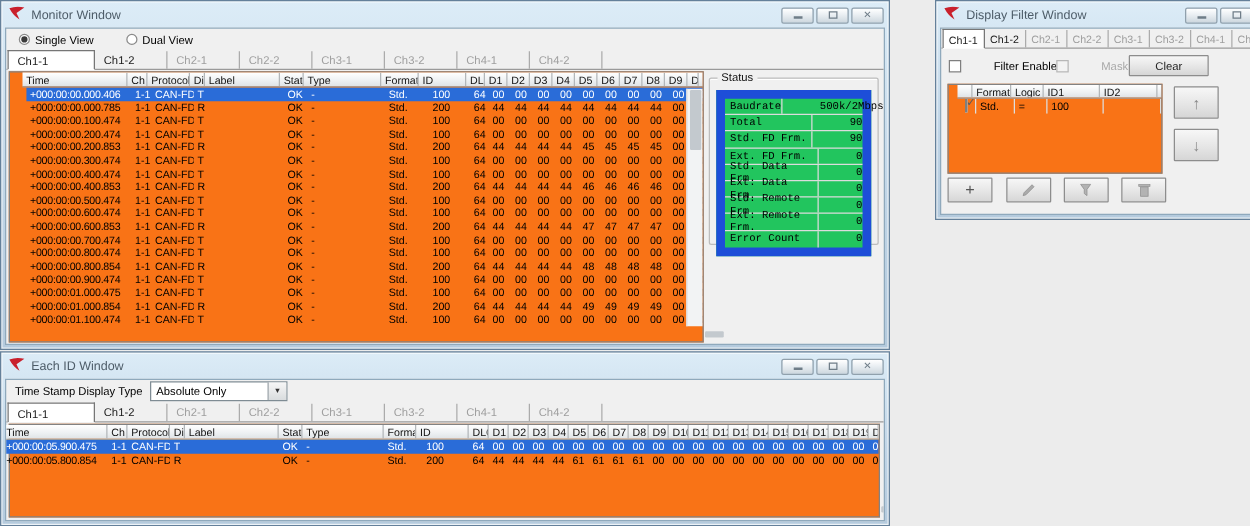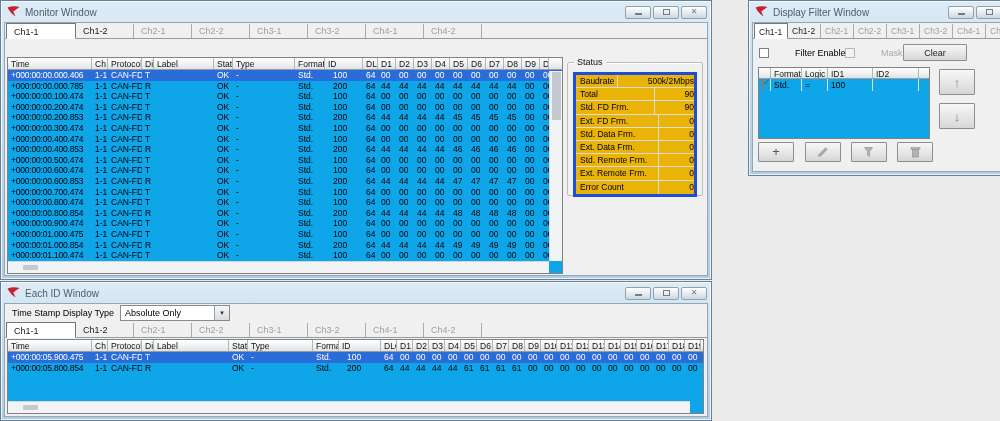--- a/index.html
+++ b/index.html
@@ -34,21 +34,21 @@
   .tabbar { height:16px; display:flex; align-items:flex-end; border-bottom:1px solid #9a9a9a; padding-left:1px; }
   .tab { min-width:58px; height:14px; padding:2px 4px 0 7px; font-size:9px; color:#1a1a1a;
     border-right:1px solid #ababab; white-space:nowrap; overflow:hidden; }
   .tab.active { min-width:70px; height:16px; margin-bottom:-1px; padding-top:3px; background:#fff;
     border:1px solid #767676; border-bottom-color:#fff; }
   .tab.disabled { color:#9e9e9e; }
   .tabbar.compact .tab { min-width:33px; padding-left:4px; font-size:8.5px; }
   .tabbar.compact .tab.active { min-width:34px; }
 
   
-  .listview { position:absolute; background:#0ea5e9; border:1px solid #828282; display:flex; flex-direction:column; }
+  .listview { position:absolute; background:#f97316; border:1px solid #828282; display:flex; flex-direction:column;align-items:flex-end; }
   .thead { display:flex; height:12px; flex:none; background:linear-gradient(#ffffff,#edf0f2 60%,#dfe3e6);
     border-bottom:1px solid #9c9c9c; overflow:hidden; }
   .th { flex:none; border-right:1px solid #b2b6b9; padding:1px 0 0 3px; font-size:8.5px; color:#111;
     white-space:nowrap; overflow:hidden; }
   .th.fill { flex:1; border-right:none; }
   .tbody { flex:1; overflow:hidden; }
   .tr { display:flex; height:10.6px; align-items:center; overflow:hidden; }
   .tr.sel { background:var(--sel,#2a6cd8); color:#fff; }
   .td { flex:none; padding-left:3px; font-size:8.5px; white-space:nowrap; overflow:hidden; height:10.6px; line-height:10.6px; }
   .td-0 { letter-spacing:-0.2px; }
@@ -56,21 +56,21 @@
   .hscroll { height:12px; flex:none; background:#f2f3f4; border-top:1px solid #d5d5d5; position:relative; margin-right:13px; }
   .hthumb { position:absolute; left:15px; top:3px; width:15px; height:5px; background:#c3c9ce; border-radius:1px; }
   .vscroll { position:absolute; top:13px; right:0; bottom:12px; width:13px; background:#f2f3f4; border-left:1px solid #dcdcdc; }
   .vthumb { position:absolute; top:1px; left:2px; width:9px; height:48px; background:#c3c9ce; border-radius:1px; }
 
   
   .main { position:absolute; top:33px; left:0; right:0; bottom:0; }
   .status-panel { position:absolute; left:562px; top:2px; right:2px; bottom:2px; }
   .groupbox { position:absolute; border:1px solid #bdbdbd; border-radius:2px; box-shadow: inset 0 1px 0 #fff; }
   .gb-label { position:absolute; top:-6px; left:6px; background:#f0f0f0; padding:0 3px; font-size:9px; color:#111; }
-  .status-table { position:absolute; left:5px; right:5px; top:9px; border:3px solid #1d4ed8; background:#eab308; }
+  .status-table { position:absolute; left:5px; right:5px; top:9px; border:7px solid #1d4ed8; background:#22c55e;font-family:Liberation Mono, monospace; }
   .status-row { display:flex; height:13.2px; border-bottom:1px solid #dcdcdc; font-size:8.5px; align-items:center; }
   .status-row:last-child { border-bottom:none; }
   .status-label { width:90px; padding-left:4px; border-right:1px solid #dcdcdc; height:100%; display:flex; align-items:center; }
   .status-value { padding-left:6px;margin-left:24px; }
 
   
   .plot { position:absolute; left:5px; right:5px; top:9px; bottom:5px; background:#fff; border:1px solid #c9c9c9; }
   .pct { position:absolute; left:4px; top:1px; font-size:8px; color:#111; }
   .axes { position:absolute; left:14px; right:7px; top:13px; bottom:5px;
     border-left:2px solid #4a4a4a; border-bottom:2px solid #4a4a4a;
@@ -117,20 +117,30 @@
         </div>
       <div class="winbtn">
           <span class="glyph-max"></span>
         </div>
       <div class="winbtn">
           <span class="glyph-x">✕</span>
         </div>
     </div>
   </div>
   <div class="client">
+    <div class="radio-row">
+        <div class="radio">
+          <span class="radio-circle on"></span>
+          <span>Single View</span>
+        </div>
+        <div class="radio">
+          <span class="radio-circle"></span>
+          <span>Dual View</span>
+        </div>
+      </div>
     <div class="tabbar">
         <div class="tab active">Ch1-1</div>
         <div class="tab normal">Ch1-2</div>
         <div class="tab disabled">Ch2-1</div>
         <div class="tab disabled">Ch2-2</div>
         <div class="tab disabled">Ch3-1</div>
         <div class="tab disabled">Ch3-2</div>
         <div class="tab disabled">Ch4-1</div>
         <div class="tab disabled">Ch4-2</div>
       </div>

